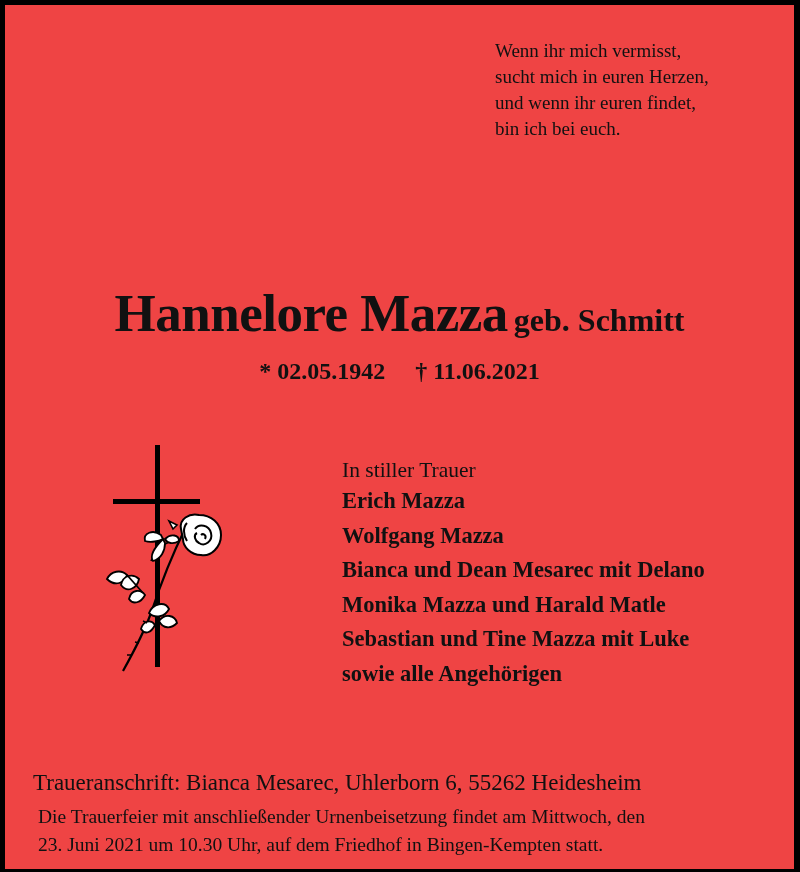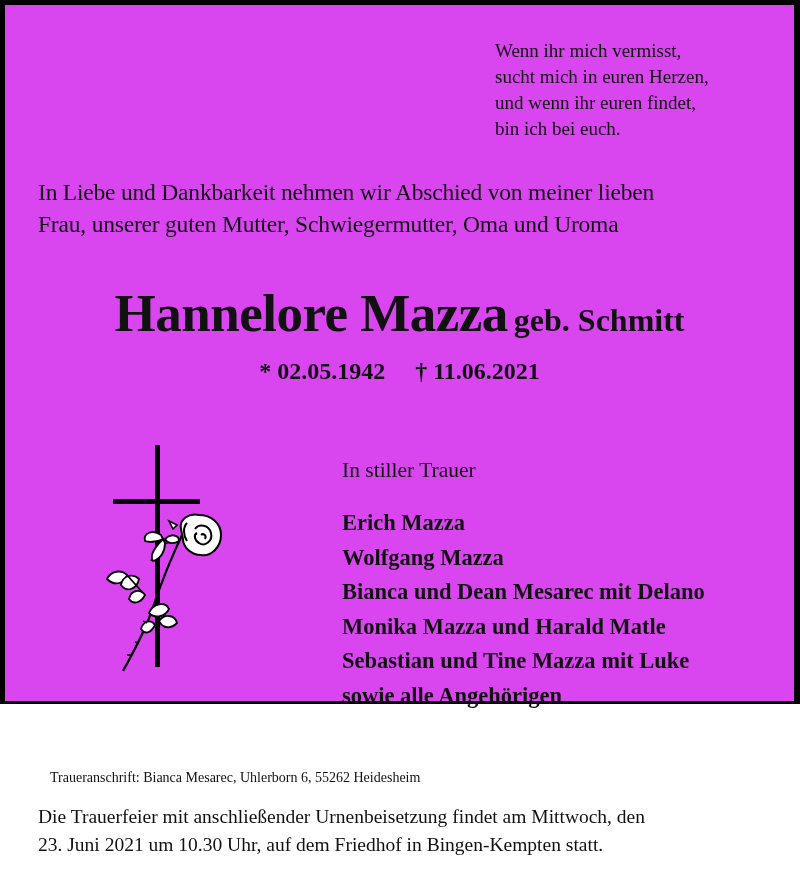--- a/index.html
+++ b/index.html
@@ -1,25 +1,25 @@
 <!DOCTYPE html>
 <html><head>
 <meta charset="utf-8">
 <style>
   html, body { margin: 0; padding: 0; background: #ffffff; }
   body { width: 800px; height: 872px; overflow: hidden; }
   .notice {
     position: relative;
     box-sizing: border-box;
-    width: 800px; height: 704px;
+    width: 800px; height: 872px;
     border-top: 5px solid #000;
     border-left: 5px solid #000;
     border-right: 6px solid #000;
     border-bottom: 3px solid #000;
-    background: #d946ef;
+    background: #ef4444;
     color: #111;
     font-family: "Liberation Serif", "DejaVu Serif", serif;
   }
   .abs { position: absolute; white-space: nowrap; }
   .poem {
     left: 490px; top: 33px;
     font-size: 19px; line-height: 26px;
   }
   .poem div { display: block; }
   .intro {
@@ -43,51 +43,47 @@
     font-size: 24px; font-weight: bold;
   }
   .dates .gap { display: inline-block; width: 30px; }
   .cross-art {
     left: 98px; top: 438px; width: 130px; height: 230px;
   }
   .mourners {
     left: 337px; top: 451px;
   }
   .mourners .label {
-    font-size: 21.5px; line-height: 28px; margin-bottom: 22px;
+    font-size: 21.5px; line-height: 28px; margin-bottom: 0;
   }
   .mourners .family {
     font-size: 22.5px; font-weight: bold; line-height: 34.6px;
   }
   .closing-date {
     left: 33px; top: 729px; font-size: 19px;
   }
   .address {
-    left: 45px; top: 765px; font-size: 14px;
+    left: 28px; top: 765px; font-size: 23px;
   }
   .ceremony {
     left: 33px; top: 798px; font-size: 19.5px; line-height: 28px;
   }
 </style>
 </head>
 <body>
 
 <div class="notice">
 
   <div class="abs poem">
     <div>Wenn ihr mich vermisst,</div>
     <div>sucht mich in euren Herzen,</div>
     <div>und wenn ihr euren findet,</div>
     <div>bin ich bei euch.</div>
   </div>
 
-  <div class="abs intro">
-    <div>In Liebe und Dankbarkeit nehmen wir Abschied von meiner lieben</div>
-    <div>Frau, unserer guten Mutter, Schwiegermutter, Oma und Uroma</div>
-  </div>
 
   <div class="abs name-line">
     <span class="name-main">Hannelore Mazza</span>
     <span class="name-birth">geb. Schmitt</span>
   </div>
 
   <div class="abs dates">
     <span>* 02.05.1942</span><span class="gap"></span><span>† 11.06.2021</span>
   </div>
 

